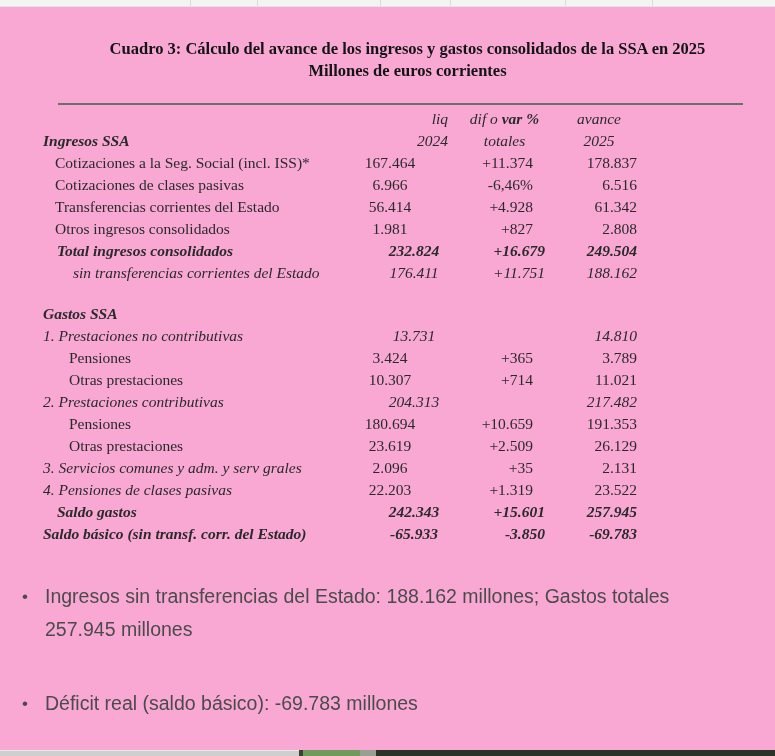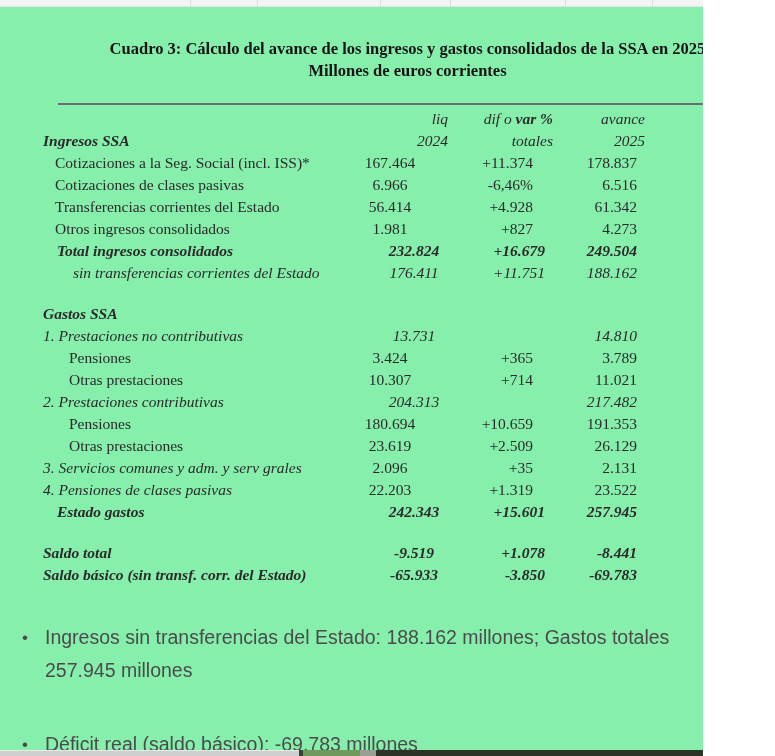--- a/index.html
+++ b/index.html
@@ -1,18 +1,18 @@
 <!DOCTYPE html>
 <html><head>
 <meta charset="utf-8">
 <style>
   html,body { margin:0; padding:0; }
   .page {
-    position:relative; width:703px; height:756px;
-    background:#86efac; overflow:hidden;
+    position:relative; width:775px; height:756px;
+    background:#f9a8d4; overflow:hidden;
     font-family:"Liberation Serif","DejaVu Serif",serif;
     color:#262626;
   }
   
   .top-strip {
     position:absolute; top:0; left:0; width:775px; height:6px;
     background:#f4f4f4; border-bottom:1px solid #e4e4e4;
   }
   .top-strip .vline { position:absolute; top:0; width:1px; height:6px; background:#dcdcdc; }
 
@@ -28,21 +28,21 @@
   .row { display:flex; line-height:22px; height:22px; white-space:nowrap; }
   .row.gap { margin-top:19px; }
   .lab { flex:1 1 auto; overflow:hidden; }
   .i1 { padding-left:14px; }
   .i2 { padding-left:30px; }
   .c1 { width:68px;  text-align:center; flex:0 0 auto; }
   .c2 { width:97px;  text-align:right; flex:0 0 auto; }
   .c3 { width:92px;  text-align:right; flex:0 0 auto; }
   .cend { width:106px; flex:0 0 auto; }
   .hdr .c1 { text-align:right; }
-  .hdr .c2, .hdr .c3 { text-align:right; transform:translateX(8px); }
+  .hdr .c2, .hdr .c3 { text-align:center; transform:translateX(8px); }
   .s-reg { font-style:normal; font-weight:normal;margin-left:12px; }
   .s-it  { font-style:italic; font-weight:normal; }
   .s-bi  { font-style:italic; font-weight:bold; }
 
   
   .bullets { margin:35px 0 0 22px; width:740px; font-family:"Liberation Sans","DejaVu Sans",sans-serif; color:#4b4b4b; }
   .bullet { display:flex; font-size:19.5px; line-height:33px; }
   .bullet + .bullet { margin-top:41px; }
   .dot { width:23px; flex:0 0 auto; font-size:17px; }
   .blines { flex:1 1 auto; }
@@ -117,21 +117,21 @@
       <div class="c1 s-reg">56.414</div>
       <div class="c2 s-reg">+4.928</div>
       <div class="c3 s-reg">61.342</div>
       <div class="cend"></div>
     </div>
 
     <div class="row">
       <div class="lab s-reg i0">Otros ingresos consolidados</div>
       <div class="c1 s-reg">1.981</div>
       <div class="c2 s-reg">+827</div>
-      <div class="c3 s-reg">4.273</div>
+      <div class="c3 s-reg">2.808</div>
       <div class="cend"></div>
     </div>
 
     <div class="row">
       <div class="lab s-bi i1">Total ingresos consolidados</div>
       <div class="c1 s-bi">232.824</div>
       <div class="c2 s-bi">+16.679</div>
       <div class="c3 s-bi">249.504</div>
       <div class="cend"></div>
     </div>
@@ -210,34 +210,27 @@
 
     <div class="row">
       <div class="lab s-it i0">4. Pensiones de clases pasivas</div>
       <div class="c1 s-reg">22.203</div>
       <div class="c2 s-reg">+1.319</div>
       <div class="c3 s-reg">23.522</div>
       <div class="cend"></div>
     </div>
 
     <div class="row">
-      <div class="lab s-bi i1">Estado gastos</div>
+      <div class="lab s-bi i1">Saldo gastos</div>
       <div class="c1 s-bi">242.343</div>
       <div class="c2 s-bi">+15.601</div>
       <div class="c3 s-bi">257.945</div>
       <div class="cend"></div>
     </div>
 
-    <div class="row gap">
-      <div class="lab s-bi i0">Saldo total</div>
-      <div class="c1 s-bi">-9.519</div>
-      <div class="c2 s-bi">+1.078</div>
-      <div class="c3 s-bi">-8.441</div>
-      <div class="cend"></div>
-    </div>
 
     <div class="row">
       <div class="lab s-bi i0">Saldo básico (sin transf. corr. del Estado)</div>
       <div class="c1 s-bi">-65.933</div>
       <div class="c2 s-bi">-3.850</div>
       <div class="c3 s-bi">-69.783</div>
       <div class="cend"></div>
     </div>
   </div>
   </div>

